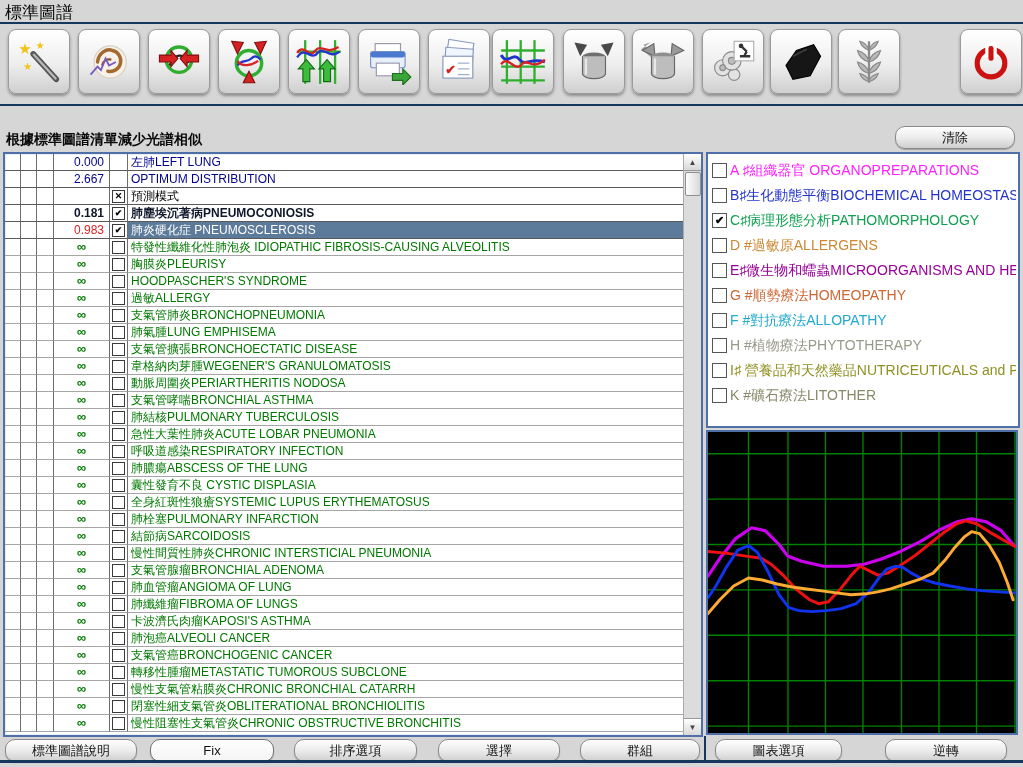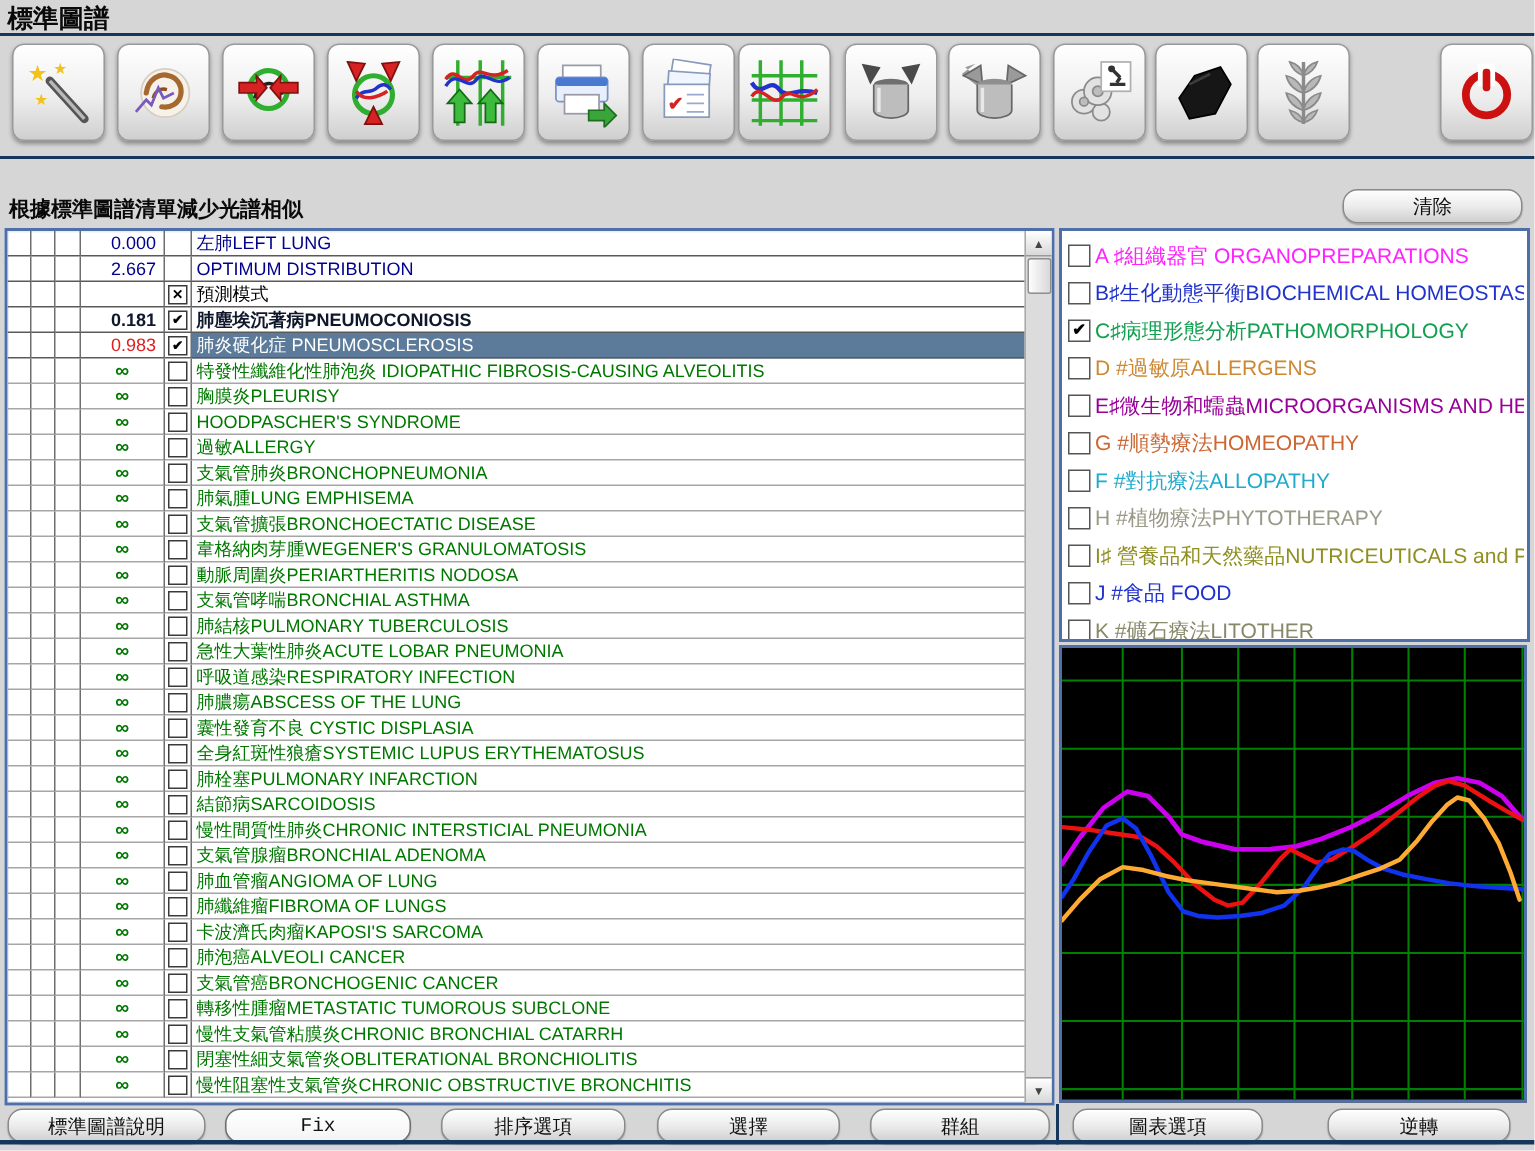--- a/index.html
+++ b/index.html
@@ -1,19 +1,19 @@
 <!DOCTYPE html>
 <html><head>
 <meta charset="utf-8">
 <style>
   html,body{margin:0;padding:0}
   body{width:1023px;height:767px;background:#d6d6d6;font-family:"Liberation Sans",sans-serif;position:relative;overflow:hidden}
   .abs{position:absolute}
   .navyline{position:absolute;background:#15375e}
-  #title{left:5px;top:1px;font-size:17px;font-weight:bold;color:#0a0a0a}
+  #title{left:5px;top:1px;font-size:17px;font-weight:normal;color:#0a0a0a}
   
   .tbtn{position:absolute;top:29px;width:60px;height:63px;border:1px solid #9a9a9a;border-radius:8px;
         background:linear-gradient(180deg,#ffffff,#eeeeee 55%,#cfcfcf);
         box-shadow:0 2px 3px rgba(0,0,0,.35), inset 0 1px 0 #fff;
         display:flex;align-items:center;justify-content:center;cursor:pointer}
   
   #subtitle{left:6px;top:131px;font-size:14px;font-weight:bold;color:#0a0a0a}
   .pillbtn{border:1px solid #8a8a8a;border-radius:10px;
         background:linear-gradient(180deg,#fefefe,#ececec 50%,#cfcfcf);
         font-size:13px;color:#111;display:flex;align-items:center;justify-content:center;cursor:pointer;
@@ -487,21 +487,21 @@
         <span class="cell name green">肺纖維瘤FIBROMA  OF LUNGS</span>
       </div>
       <div class="lrow">
         <span class="cell c1"></span>
         <span class="cell c2"></span>
         <span class="cell c3"></span>
         <span class="cell val green inf green">∞</span>
         <span class="cell chk">
           <span class="box"></span>
         </span>
-        <span class="cell name green">卡波濟氏肉瘤KAPOSI'S  SARCOMA</span>
+        <span class="cell name green">卡波濟氏肉瘤KAPOSI'S  ASTHMA</span>
       </div>
       <div class="lrow">
         <span class="cell c1"></span>
         <span class="cell c2"></span>
         <span class="cell c3"></span>
         <span class="cell val green inf green">∞</span>
         <span class="cell chk">
           <span class="box"></span>
         </span>
         <span class="cell name green">肺泡癌ALVEOLI  CANCER</span>
@@ -593,24 +593,20 @@
       <span class="catbox"></span>
       <span style="color: rgb(34, 170, 204);">F #對抗療法ALLOPATHY</span>
     </div>
     <div class="catrow">
       <span class="catbox"></span>
       <span style="color: rgb(153, 153, 136);">H #植物療法PHYTOTHERAPY</span>
     </div>
     <div class="catrow">
       <span class="catbox"></span>
       <span style="color: rgb(143, 143, 34);">I♯ 營養品和天然藥品NUTRICEUTICALS and PAR</span>
-    </div>
-    <div class="catrow">
-      <span class="catbox"></span>
-      <span style="color: rgb(34, 51, 204);">J #食品 FOOD</span>
     </div>
     <div class="catrow">
       <span class="catbox"></span>
       <span style="color: rgb(136, 136, 106); text-align: right;">K #礦石療法LITOTHER</span>
     </div>
   </div>
 
 <div id="chartpanel">
     <svg viewBox="0 0 312 305" preserveAspectRatio="none">
       <line x1="41" x2="41" y1="0" y2="305" stroke="#008000" stroke-width="1.4"></line>
@@ -630,21 +626,21 @@
       <line y1="298" y2="298" x1="0" x2="312" stroke="#008000" stroke-width="1.4"></line>
       <polyline points="0,146 12,128 28,108 44,97 58,100 72,114 81,126 95,131 117,136 140,136 158,134 175,129 195,121 215,111 235,99 252,91 267,88 282,91 297,100 311,116" fill="none" stroke="#cc00ee" stroke-width="3.2" stroke-linejoin="round" stroke-linecap="round"></polyline>
       <polyline points="0,121 20,123 40,126 54,128 64,134 76,145 90,160 103,170 112,174 122,172 135,158 147,143 154,136 162,140 172,145 182,143 195,135 210,125 225,113 240,101 252,93 261,90 272,93 288,103 300,110 311,116" fill="none" stroke="#ee1111" stroke-width="3" stroke-linejoin="round" stroke-linecap="round"></polyline>
       <polyline points="0,168 8,156 18,138 30,120 41,115 50,122 60,140 72,165 82,178 92,181 105,182 120,181 135,179 150,174 163,162 173,148 181,139 190,136 197,137 206,143 217,149 230,153 245,156 262,159 280,161 295,162 311,163" fill="none" stroke="#1133ee" stroke-width="3" stroke-linejoin="round" stroke-linecap="round"></polyline>
       <polyline points="0,184 12,170 26,156 41,148 55,150 70,154 85,157 100,159 115,161 130,163 145,165 160,164 172,162 185,159 200,154 215,149 228,143 240,130 250,117 260,106 267,101 275,103 285,115 295,132 303,152 309,170" fill="none" stroke="#ffaa33" stroke-width="3" stroke-linejoin="round" stroke-linecap="round"></polyline>
     </svg>
   </div>
 
 <div id="footer-left">
     <div class="pillbtn fbtn" style="left: 5px; width: 130px;">標準圖譜說明</div>
-    <div class="pillbtn fbtn" style="left: 150px; width: 122px; background: linear-gradient(rgb(255, 255, 255), rgb(244, 244, 244)); border: 1px solid rgb(111, 111, 111); font-family: Liberation Mono, monospace;">Fix</div>
+    <div class="pillbtn fbtn" style="left: 150px; width: 122px; background: linear-gradient(rgb(255, 255, 255), rgb(244, 244, 244)); border: 1px solid rgb(111, 111, 111);">Fix</div>
     <div class="pillbtn fbtn" style="left: 294px; width: 121px;">排序選項</div>
     <div class="pillbtn fbtn" style="left: 438px; width: 120px;">選擇</div>
     <div class="pillbtn fbtn" style="left: 580px; width: 118px;">群組</div>
   </div>
 <div id="footer-right">
     <div class="pillbtn fbtn" style="left: 715px; width: 125px;">圖表選項</div>
     <div class="pillbtn fbtn" style="left: 885px; width: 120px;">逆轉</div>
   </div>
 <div id="vsep" class="navyline"></div>
 <div id="botline" class="navyline"></div>

